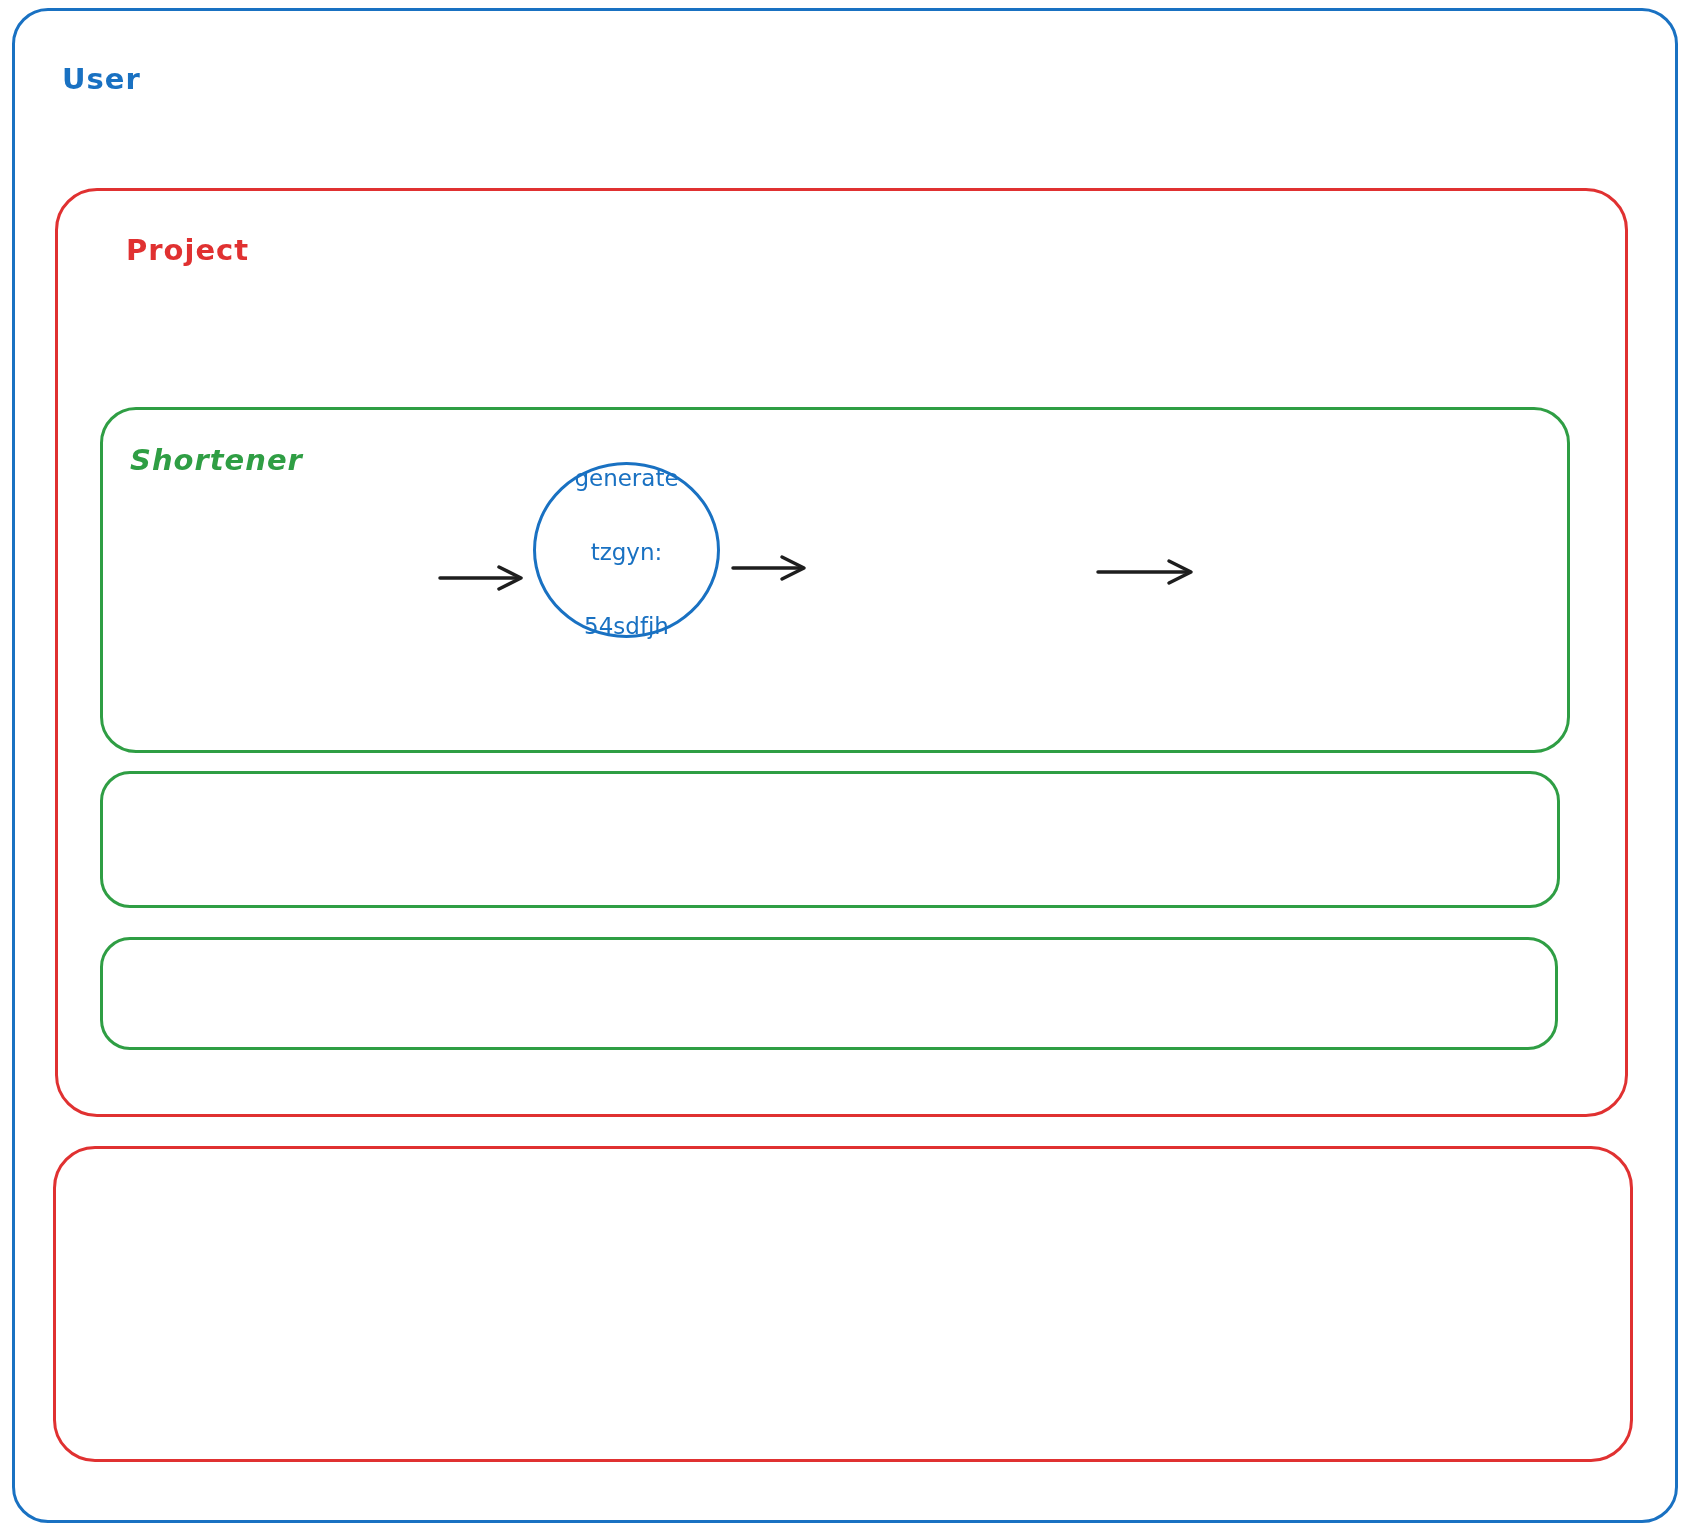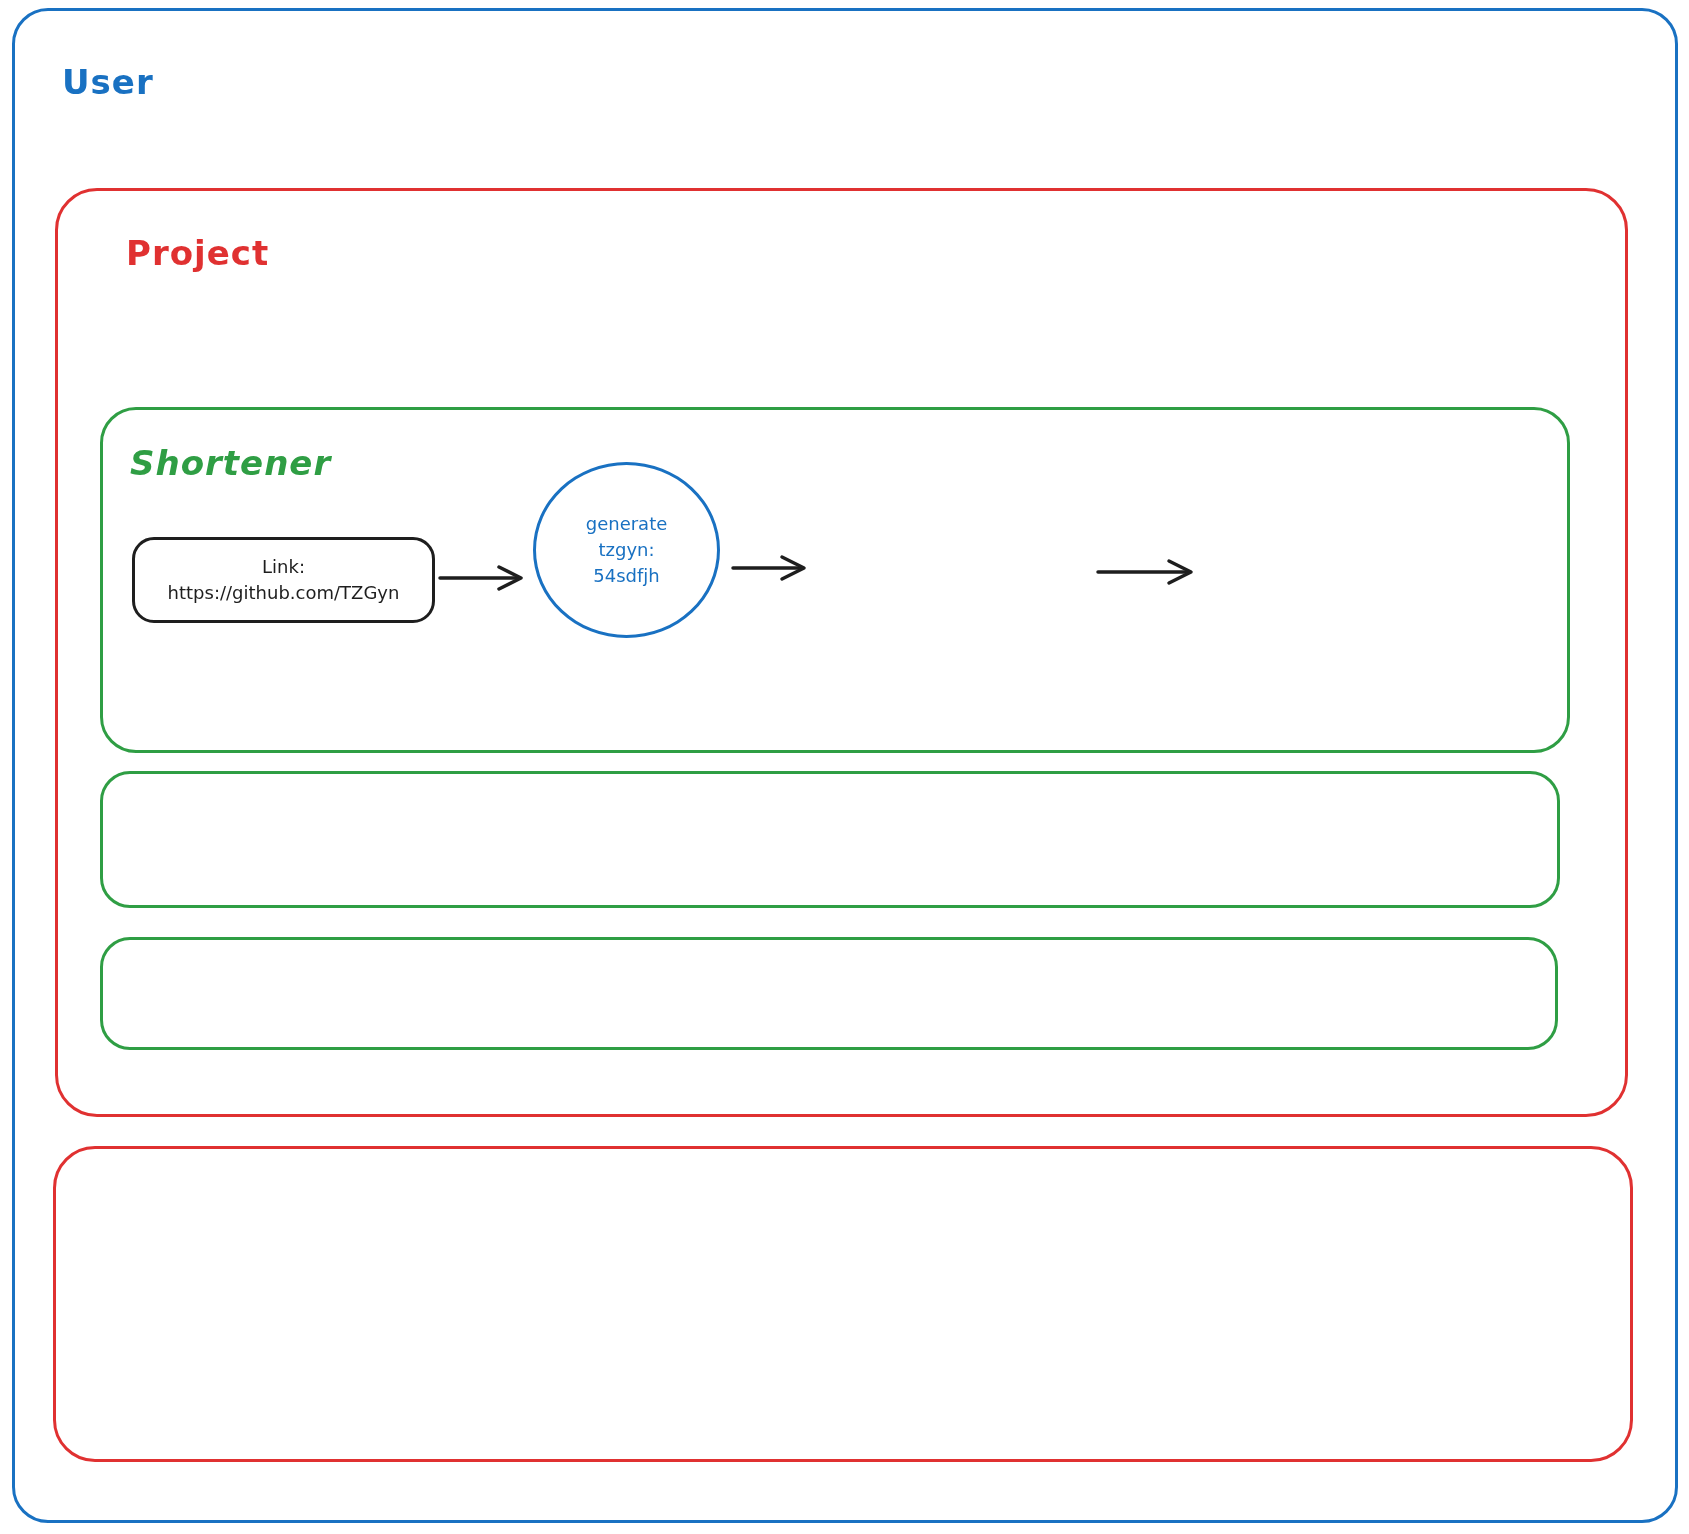--- a/index.html
+++ b/index.html
@@ -40,40 +40,40 @@
   .frame-green-3 {
     left: 100px; top: 937px; width: 1458px; height: 113px;
     border: 3px solid #2f9e44; border-radius: 30px;
   }
   .frame-red-empty {
     left: 53px; top: 1146px; width: 1580px; height: 316px;
     border: 3px solid #e03131; border-radius: 42px;
   }
   .frame-label {
     position: absolute;
-    font-size: 34px;
+    font-size: 29px;
     font-weight: 600;
     letter-spacing: 1px;
     white-space: nowrap;
   }
   .label-user    { left: 62px;  top: 62px;  color: #1971c2; }
   .label-project { left: 126px; top: 233px; color: #e03131; }
   .label-shortener { left: 130px; top: 443px; color: #2f9e44; font-style: italic; }
 
   .node {
     position: absolute;
     display: flex;
     flex-direction: column;
     align-items: center;
-    justify-content: center;
     text-align: center;
     box-sizing: border-box;
-    font-size: 18px;
+    font-size: 23px;
     line-height: 26px;
     background: transparent;
+    gap: 48px;
   }
   .node-rect {
     border: 3px solid #1e1e1e;
     border-radius: 22px;
     color: #1e1e1e;
   }
   .node-ellipse {
     border: 3px solid #1971c2;
     border-radius: 50%;
     color: #1971c2;
@@ -98,24 +98,20 @@
 
   <div class="frame frame-user"></div>
   <div class="frame-label label-user">User</div>
 
   <div class="frame frame-project"></div>
   <div class="frame-label label-project">Project</div>
 
   <div class="frame frame-shortener"></div>
   <div class="frame-label label-shortener">Shortener</div>
 
-  <div class="node node-rect node-link">
-    <span>Link:</span>
-    <span>https://github.com/TZGyn</span>
-  </div>
 
   <svg class="arrow arrow-1" width="90" height="36" viewBox="0 0 90 36">
     <line x1="3" y1="18" x2="82" y2="18" stroke="#1e1e1e" stroke-width="3.5" stroke-linecap="round"></line>
     <polyline points="62,7 84,18 62,29" fill="none" stroke="#1e1e1e" stroke-width="3.5" stroke-linecap="round" stroke-linejoin="round"></polyline>
   </svg>
 
   <div class="node node-ellipse node-generate">
     <span>generate</span>
     <span>tzgyn:</span>
     <span>54sdfjh</span>

